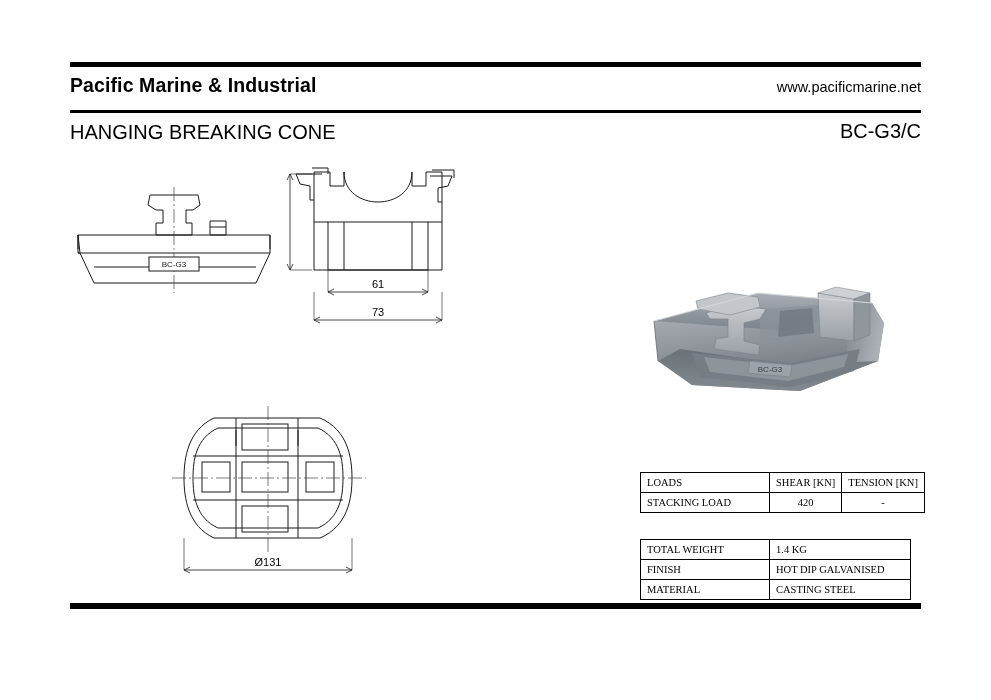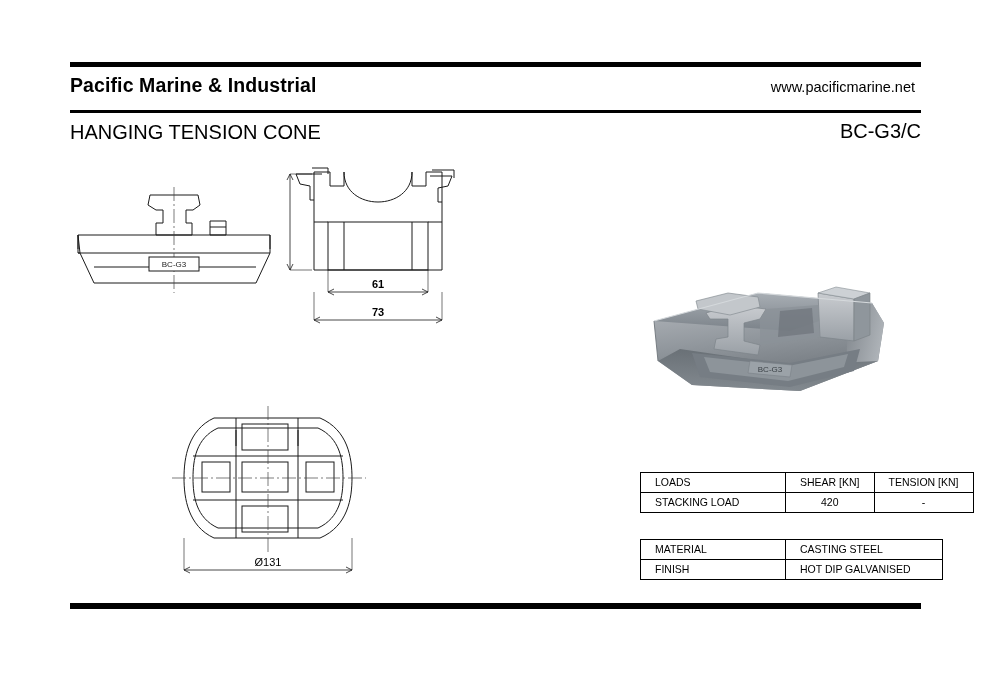--- a/index.html
+++ b/index.html
@@ -36,21 +36,21 @@
     position: absolute;
     left: 70px;
     top: 74px;
     font-size: 19.5px;
     font-weight: bold;
     letter-spacing: 0.1px;
     white-space: nowrap;
   }
   .website {
     position: absolute;
-    right: 76px;
+    right: 70px;
     top: 79px;
     font-size: 14.5px;
     white-space: nowrap;
   }
   .rule-mid {
     position: absolute;
     left: 70px;
     top: 110px;
     width: 851px;
     height: 3px;
@@ -87,24 +87,25 @@
   .dwg svg { display: block; }
 
   
   .tbl {
     position: absolute;
     border-collapse: collapse;
     font-size: 10.5px;
   }
   .tbl td {
     border: 1px solid #000;
-    padding: 3px 14px;
+    padding: 3px 6px;
     height: 13px;
     line-height: 13px;
     white-space: nowrap;
+    font-family: Liberation Serif, serif;
   }
   .tbl .c {
     text-align: center;
   }
   #loads-table {
     left: 640px;
     top: 472px;
   }
   #loads-table td.k  { width: 116px; }
   #loads-table td.v1 { width: 52px; margin-top: 24px; }
@@ -119,21 +120,21 @@
 </style>
 </head>
 <body>
 
 <div class="sheet">
 
   <div class="rule-top"></div>
   <div class="brand">Pacific Marine &amp; Industrial</div>
   <div class="website">www.pacificmarine.net</div>
   <div class="rule-mid"></div>
-  <div class="product-title">HANGING TENSION CONE</div>
+  <div class="product-title">HANGING BREAKING CONE</div>
   <div class="product-code">BC-G3/C</div>
 
   <div class="dwg" style="left:60px; top:175px;">
     <svg width="230" height="150" viewBox="0 0 230 150" fill="none" stroke="#1a1a1a" stroke-width="1">
 
       <path d="M90 20 L88 30 L96 35 L103 35 L103 48 L96 48 L96 60 L132 60 L132 48 L126 48 L126 35 L133 35 L140 30 L138 20 Z" fill="none"></path>
 
       <path d="M150 46 L150 60 L166 60 L166 46 Z" fill="none"></path>
       <path d="M150 52 L166 52"></path>
 
@@ -146,21 +147,21 @@
       <path d="M18 60 L18 74"></path>
       <path d="M210 60 L210 74"></path>
 
       <path d="M114 12 L114 118" stroke="#444" stroke-width="0.7" stroke-dasharray="14 3 2 3"></path>
 
       <rect x="89" y="82" width="50" height="14" fill="#ffffff"></rect>
       <text x="114" y="92" font-family="Liberation Sans, sans-serif" font-size="8" text-anchor="middle" fill="#1a1a1a" stroke="none">BC-G3</text>
     </svg>
   </div>
 
-  <div class="dwg" style="left:282px; top:160px;font-weight:bold;">
+  <div class="dwg" style="left:282px; top:160px;">
     <svg width="220" height="185" viewBox="0 0 220 185" fill="none" stroke="#1a1a1a" stroke-width="1">
 
       <path d="M32 12 L32 110 L160 110 L160 12" fill="none"></path>
       <path d="M32 12 L48 12 L48 26 L62 26 L62 12"></path>
       <path d="M160 12 L144 12 L144 26 L130 26 L130 12"></path>
 
       <path d="M62 12 C62 52 130 52 130 12"></path>
 
       <path d="M14 14 L18 24 L28 26 L28 40 L32 40"></path>
       <path d="M14 14 L40 14"></path>
@@ -311,24 +312,28 @@
         <td class="k">STACKING LOAD</td>
         <td class="v1 c">420</td>
         <td class="v2 c">-</td>
       </tr>
     </tbody>
   </table>
 
   <table class="tbl" id="specs-table">
     <tbody>
       <tr>
+        <td class="k">TOTAL WEIGHT</td>
+        <td class="v">1.4 KG</td>
+      </tr>
+      <tr>
+        <td class="k">FINISH</td>
+        <td class="v">HOT DIP GALVANISED</td>
+      </tr>
+      <tr>
         <td class="k">MATERIAL</td>
         <td class="v">CASTING STEEL</td>
       </tr>
-      <tr>
-        <td class="k">FINISH</td>
-        <td class="v">HOT DIP GALVANISED</td>
-      </tr>
     </tbody>
   </table>
 
   <div class="rule-bottom"></div>
 </div>
 
 </body></html>

